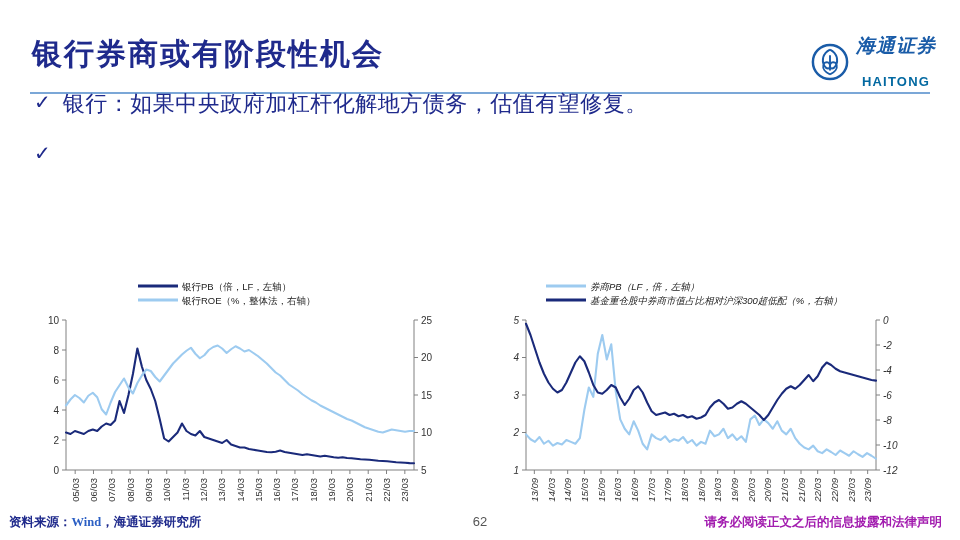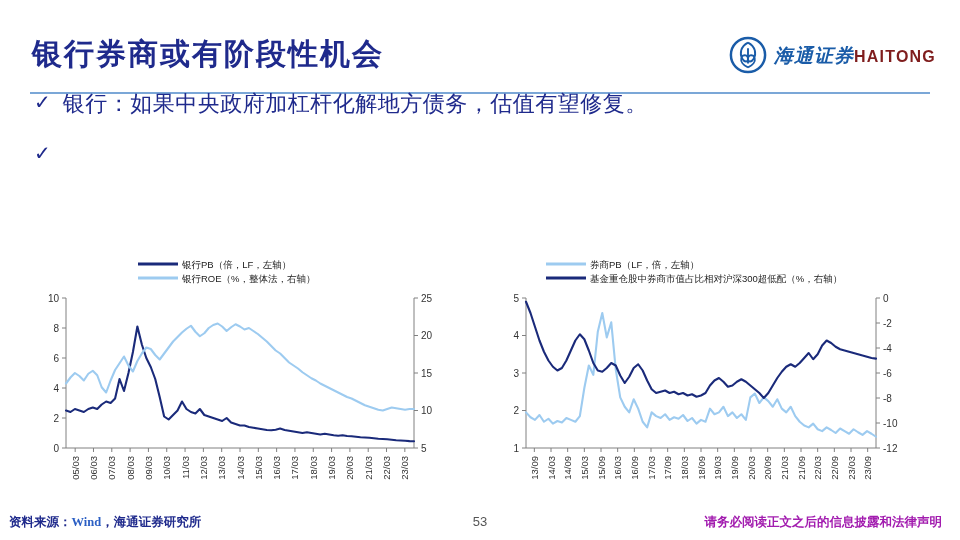--- a/index.html
+++ b/index.html
@@ -22,49 +22,49 @@
     color:#1f2a8c;letter-spacing:2px;
     white-space:nowrap;
   }
   .title-rule{
     position:absolute;left:30px;top:78px;width:900px;height:2px;
     background:#7ba7d7;
   }
   
   .logo{position:absolute;right:24px;top:22px;display:flex;align-items:center;gap:7px;}
   .logo-mark{width:38px;height:38px;}
-  .logo-text{display:flex;flex-direction:row;align-items:center;line-height:1;justify-content:space-between;}
+  .logo-text{display:flex;flex-direction:column;align-items:center;line-height:1;justify-content:space-between;}
   .logo-cn{
     font-family:"Liberation Serif", serif;
     font-size:19px;font-weight:bold;color:#1a5ca8;
     letter-spacing:1px;font-style:italic;
   }
   .logo-en{
-    font-size:16px;font-weight:bold;color:#7f1d1d;
-    letter-spacing:1.2px;margin-top:3px;
+    font-size:13px;font-weight:bold;color:#0369a1;
+    letter-spacing:1.2px;margin-top:20px;
   }
   
   .bullets{position:absolute;left:34px;top:90px;width:890px;}
   .bullet{
     display:flex;align-items:flex-start;gap:12px;
     margin-bottom:22px;
   }
   .bullet-check{
     font-size:20px;color:#1f2a8c;line-height:1.25;
     font-family:"DejaVu Sans", sans-serif;
   }
   .bullet-text{
     font-family:"Liberation Serif", serif;
     font-size:22px;font-weight:normal;color:#1f2a8c;
     line-height:1.3;letter-spacing:0.5px;
   }
   
-  .chart-panel{position:absolute;top:252px;height:240px;}
+  .chart-panel{position:absolute;top:274px;height:240px;}
   #chart-left{left:18px;width:460px;}
-  #chart-right{left:486px;width:462px;}
+  #chart-right{left:486px;width:462px;font-style:italic;}
   .chart-svg{display:block;}
   
   .footer{position:absolute;left:0;bottom:0;width:960px;height:34px;}
   .footer-source{
     position:absolute;left:9px;top:8px;
     font-family:"Liberation Serif", serif;
     font-size:12.5px;font-weight:bold;color:#1f2a8c;
     white-space:nowrap;
   }
   .footer-source .wind{color:#2b5fc4;}
@@ -275,17 +275,17 @@
         <text x="0" y="0" font-size="9.5" fill="#333333" text-anchor="end" transform="translate(368.5,204) rotate(-90)">23/03</text>
         <line x1="381.6666666666667" y1="196" x2="381.6666666666667" y2="200" stroke="#808080" stroke-width="1"></line>
         <text x="0" y="0" font-size="9.5" fill="#333333" text-anchor="end" transform="translate(385.1666666666667,204) rotate(-90)">23/09</text>
         <polyline points="40.00,160.38 44.49,165.25 48.97,167.88 53.46,163.00 57.95,169.75 62.44,166.75 66.92,171.63 71.41,169.00 75.90,170.50 80.38,166.00 84.87,167.88 89.36,169.75 93.85,164.13 98.33,136.00 102.82,113.50 107.31,122.88 111.79,79.75 116.28,61.00 120.77,85.38 125.26,70.38 129.74,117.25 134.23,145.38 138.72,154.75 143.21,160.38 147.69,147.25 152.18,156.63 156.67,169.75 161.15,175.38 165.64,160.38 170.13,164.13 174.62,166.00 179.10,162.25 183.59,167.88 188.08,165.25 192.56,166.75 197.05,163.00 201.54,169.00 206.03,166.00 210.51,171.63 215.00,167.88 219.49,169.75 223.97,156.63 228.46,162.25 232.95,160.38 237.44,154.75 241.92,164.13 246.41,160.38 250.90,166.00 255.38,162.25 259.87,167.88 264.36,145.38 268.85,141.63 273.33,151.00 277.82,145.38 282.31,149.13 286.79,154.75 291.28,147.25 295.77,156.63 300.26,160.38 304.74,154.75 309.23,164.13 313.72,169.75 318.21,173.50 322.69,175.38 327.18,171.63 331.67,177.25 336.15,179.13 340.64,175.38 345.13,178.00 349.62,181.00 354.10,176.50 358.59,179.13 363.08,181.75 367.56,177.25 372.05,180.25 376.54,182.88 381.03,179.13 385.51,181.75 390.00,184.75" fill="none" stroke="#9dcbf0" stroke-width="2.1" stroke-linejoin="round" stroke-linecap="round"></polyline>
         <polyline points="40.00,49.75 44.49,61.00 48.97,74.75 53.46,88.50 57.95,99.75 62.44,108.50 66.92,114.75 71.41,118.50 75.90,116.00 80.38,108.50 84.87,98.50 89.36,88.50 93.85,82.25 98.33,87.25 102.82,98.50 107.31,111.00 111.79,118.50 116.28,119.75 120.77,116.00 125.26,111.00 129.74,113.50 134.23,123.50 138.72,131.00 143.21,124.75 147.69,116.00 152.18,112.25 156.67,118.50 161.15,128.50 165.64,137.25 170.13,141.00 174.62,139.75 179.10,138.50 183.59,141.00 188.08,139.75 192.56,142.25 197.05,141.00 201.54,143.50 206.03,142.25 210.51,144.75 215.00,143.50 219.49,141.00 223.97,133.50 228.46,128.50 232.95,126.00 237.44,129.75 241.92,134.75 246.41,133.50 250.90,129.75 255.38,127.25 259.87,129.75 264.36,133.50 268.85,137.25 273.33,141.00 277.82,146.00 282.31,141.00 286.79,133.50 291.28,126.00 295.77,119.75 300.26,114.75 304.74,112.25 309.23,114.75 313.72,111.00 318.21,106.00 322.69,101.00 327.18,107.25 331.67,102.25 336.15,93.50 340.64,88.50 345.13,91.00 349.62,94.75 354.10,97.25 358.59,98.50 363.08,99.75 367.56,101.00 372.05,102.25 376.54,103.50 381.03,104.75 385.51,106.00 390.00,106.63" fill="none" stroke="#1a2a7a" stroke-width="2.1" stroke-linejoin="round" stroke-linecap="round"></polyline>
       </svg>
   </div>
 
   <div class="footer">
     <div class="footer-source"><span>资料来源：</span><span class="wind">Wind</span><span>，海通证券研究所</span></div>
-    <div class="footer-page">53</div>
+    <div class="footer-page">62</div>
     <div class="footer-note">请务必阅读正文之后的信息披露和法律声明</div>
   </div>
 
 </div>
 
 </body></html>

